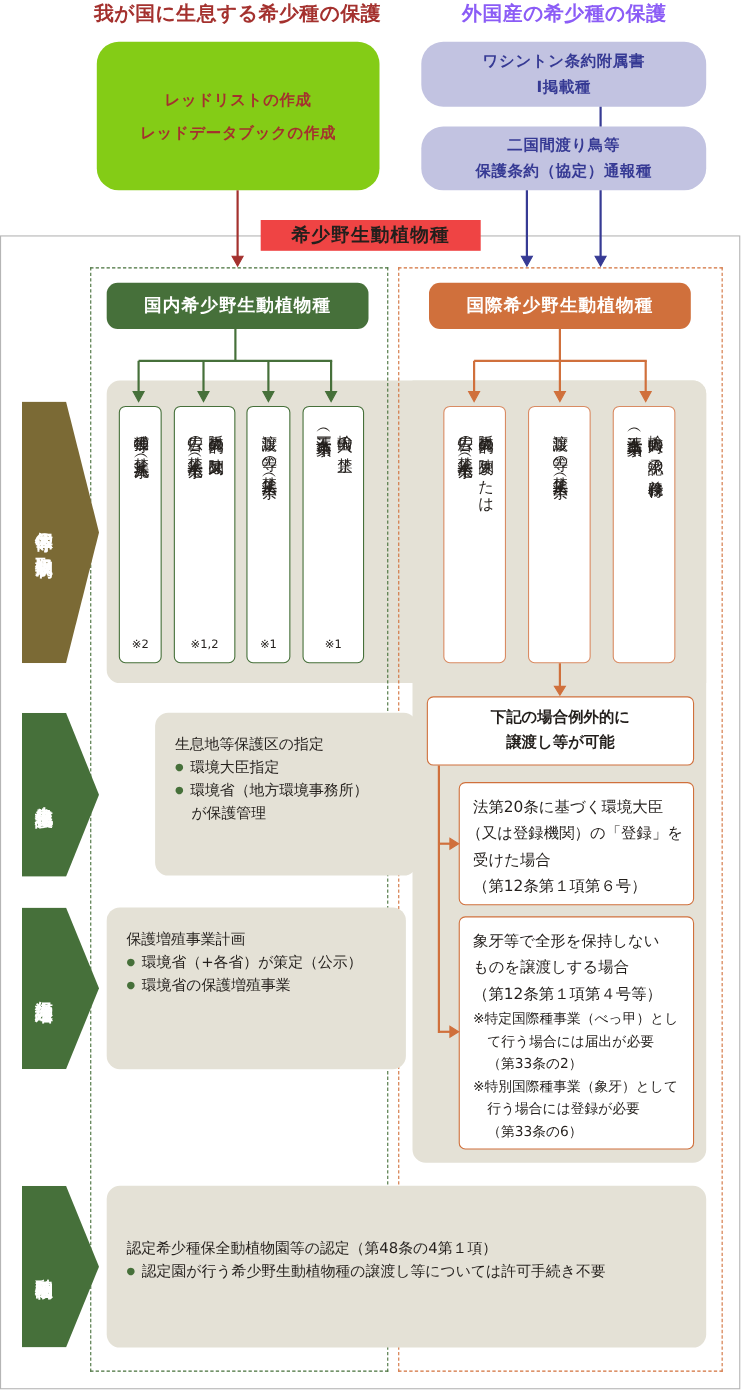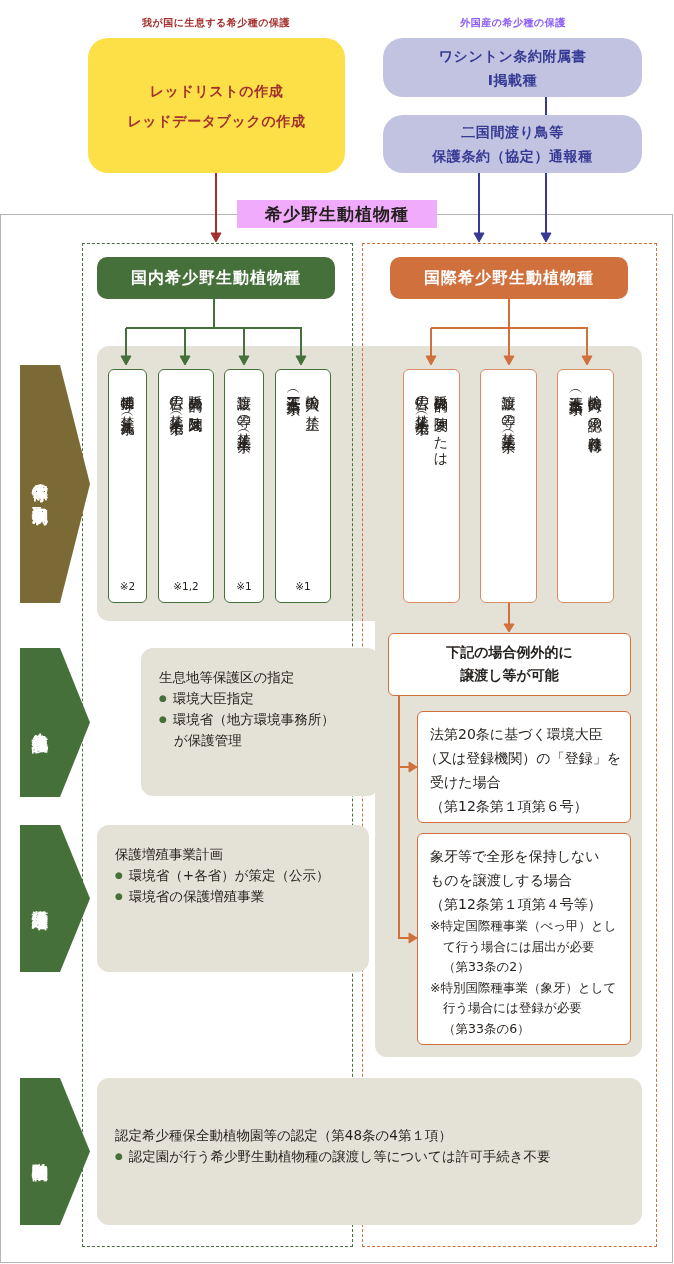--- a/index.html
+++ b/index.html
@@ -1,28 +1,28 @@
 <!DOCTYPE html>
 <html><head>
 <meta charset="utf-8">
 <style>
   html, body { margin:0; padding:0; background:#ffffff; }
   body { width:674px; height:1264px; position:relative; overflow:hidden;
          font-family:"DejaVu Sans", "Liberation Sans", sans-serif; color:#231f1c; }
   .abs { position:absolute; box-sizing:border-box; }
-  .heading { top:16px; font-size:10px; font-weight:bold; text-align:center; width:300px; letter-spacing:0.5px; }
+  .heading { top:0; font-size:18px; font-weight:bold; text-align:center; width:300px; letter-spacing:0.5px; }
   .src-box { border-radius:20px; display:flex; flex-direction:column; justify-content:center; align-items:center;
              font-size:14px; font-weight:600; letter-spacing:0.6px; }
   .src-box span { display:block; line-height:26px; }
-  .red-box { left:88px; top:38px; width:257px; height:135px; background:#fde047; color:#a4312e; }
+  .red-box { left:88px; top:38px; width:257px; height:135px; background:#84cc16; color:#a4312e; }
   .red-box span { line-height:30px; }
   .blue-box { left:383px; width:259px; background:#c2c3e1; color:#363a94; }
   .blue-box span { line-height:24px; }
   .frame { left:0; top:214px; width:673px; height:1049px; border:1.5px solid #b5b5b5; }
-  .frame-title { left:237px; top:200px; width:200px; height:28px; background:#f0abfc; text-align:center;
+  .frame-title { left:237px; top:200px; width:200px; height:28px; background:#ef4444; text-align:center;
                  font-size:17px; font-weight:bold; line-height:28px; letter-spacing:1px; }
   .dash-green { left:82px; top:243px; width:271px; height:1004px; border:1px dashed #46703a; }
   .dash-orange { left:362px; top:243px; width:295px; height:1004px; border:1px dashed #d2703b; }
   .cat-label { top:257px; width:238px; height:42px; border-radius:10px; color:#fff; font-size:16px; font-weight:bold;
                display:flex; align-items:center; justify-content:center; letter-spacing:1px; }
   .cat-green { left:97px; background:#46703a; }
   .cat-orange { left:390px; background:#d0703c; }
   .panel { background:#e4e1d6; }
   .vbox { top:369px; height:234px; background:#fff; border-radius:6px; }
   .vbox.g { border:1.5px solid #46703a; }

